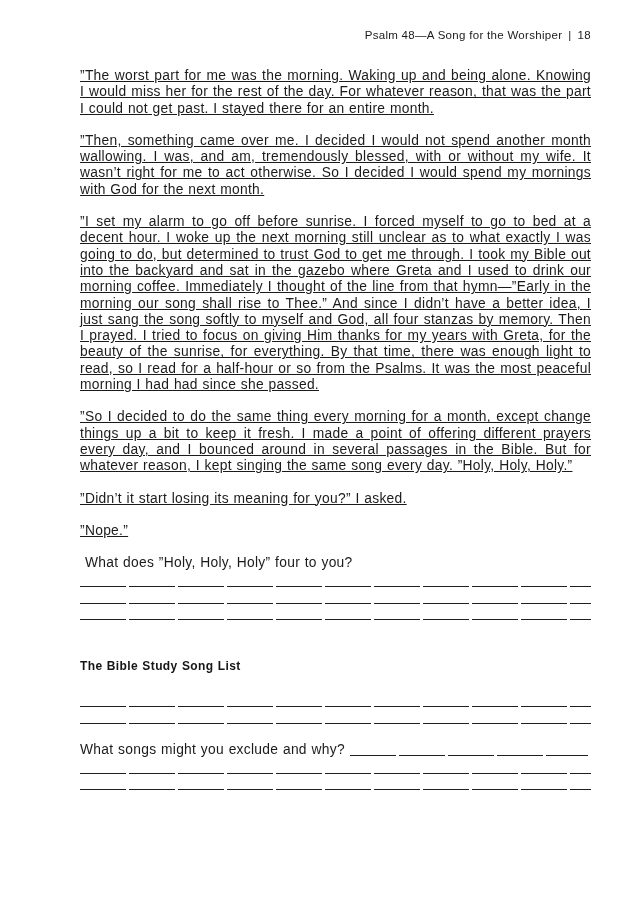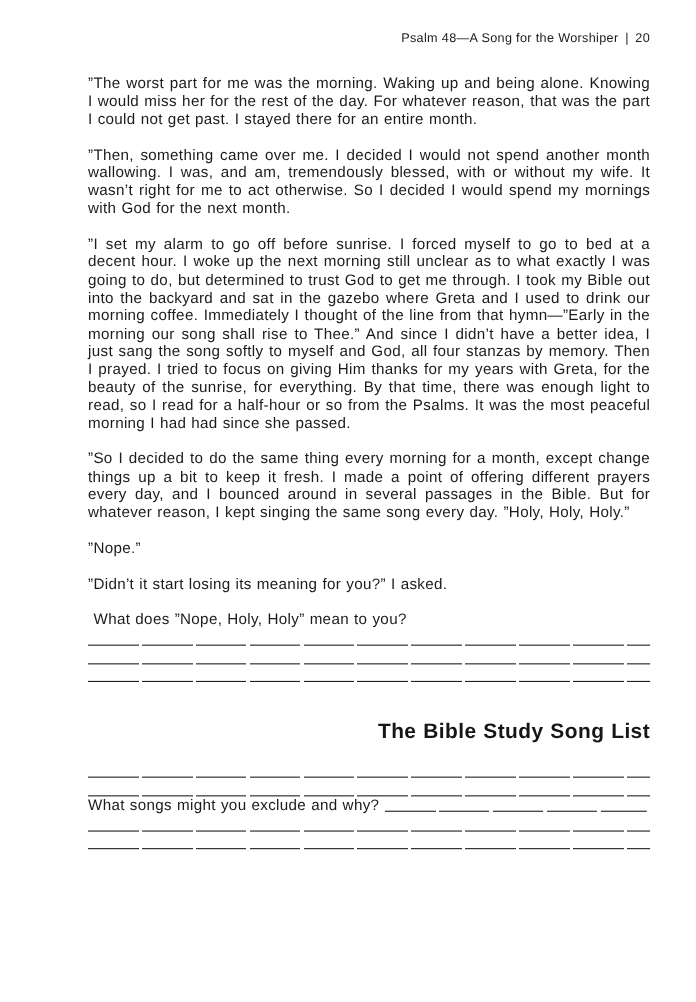--- a/index.html
+++ b/index.html
@@ -32,81 +32,82 @@
     margin-top: 26px;
     font-size: 13.8px;
     line-height: 16.3px;
     letter-spacing: 0.3px;
     word-spacing: 0.5px;
   }
 
   p.para {
     margin: 0 0 16px 0;
     text-align: justify;
+    text-decoration: underline;
   }
   p.single { text-align: left; }
 
   .question {
     margin: 8px 0 0 0;
     padding-left: 5px;
     text-align: left;
   }
 
   
   .blank-line {
     height: 16.3px;
     background: repeating-linear-gradient(to right, #1f1f1f 0 46px, rgba(0,0,0,0) 46px 49px)
                 left bottom / 100% 1.4px no-repeat;
   }
 
   .section-heading {
     margin: 36px 0 15px 0;
-    text-align: right;
-    font-size: 19px;
+    text-align: left;
+    font-size: 12px;
     line-height: 20px;
     letter-spacing: 0.4px;
     font-weight: bold;
     color: #161616;
   }
 
   .q-with-blank {
     margin: 0;
     text-align: justify;
   }
-  .q-with-blank.q3 { }
+  .q-with-blank.q3 { margin-top: 18px; }
 
   .inline-blank {
     display: inline-block;
     height: 2px;
     vertical-align: -2.5px;
     background: repeating-linear-gradient(to right, #1f1f1f 0 46px, rgba(0,0,0,0) 46px 49px)
                 left bottom / 100% 1.4px no-repeat;
   }
   .inline-blank.blank-q2 { width: 336px; }
   .inline-blank.blank-q3 { width: 238px; }
 </style>
 </head>
 <body>
 
 <div class="sheet">
 
   <header class="running-head">
-    <span>Psalm 48—A Song for the Worshiper</span><span class="divider">|</span><span>20</span>
+    <span>Psalm 48—A Song for the Worshiper</span><span class="divider">|</span><span>18</span>
   </header>
 
   <main class="body-text">
 
     <p class="para">”The worst part for me was the morning. Waking up and being alone. Knowing I would miss her for the rest of the day. For whatever reason, that was the part I could not get past. I stayed there for an entire month.</p>
     <p class="para">”Then, something came over me. I decided I would not spend another month wallowing. I was, and am, tremendously blessed, with or without my wife. It wasn’t right for me to act otherwise. So I decided I would spend my mornings with God for the next month.</p>
     <p class="para">”I set my alarm to go off before sunrise. I forced myself to go to bed at a decent hour. I woke up the next morning still unclear as to what exactly I was going to do, but determined to trust God to get me through. I took my Bible out into the backyard and sat in the gazebo where Greta and I used to drink our morning coffee. Immediately I thought of the line from that hymn—”Early in the morning our song shall rise to Thee.” And since I didn’t have a better idea, I just sang the song softly to myself and God, all four stanzas by memory. Then I prayed. I tried to focus on giving Him thanks for my years with Greta, for the beauty of the sunrise, for everything. By that time, there was enough light to read, so I read for a half-hour or so from the Psalms. It was the most peaceful morning I had had since she passed.</p>
     <p class="para">”So I decided to do the same thing every morning for a month, except change things up a bit to keep it fresh. I made a point of offering different prayers every day, and I bounced around in several passages in the Bible. But for whatever reason, I kept singing the same song every day. ”Holy, Holy, Holy.”</p>
+    <p class="para single">”Didn’t it start losing its meaning for you?” I asked.</p>
     <p class="para single">”Nope.”</p>
-    <p class="para single">”Didn’t it start losing its meaning for you?” I asked.</p>
 
-    <p class="question">What does ”Nope, Holy, Holy” mean to you?</p>
+    <p class="question">What does ”Holy, Holy, Holy” four to you?</p>
     <div class="blank-group">
       <div class="blank-line"></div>
       <div class="blank-line"></div>
       <div class="blank-line"></div>
     </div>
 
     <h2 class="section-heading">The Bible Study Song List</h2>
 
     <div class="blank-group">
       <div class="blank-line"></div>

